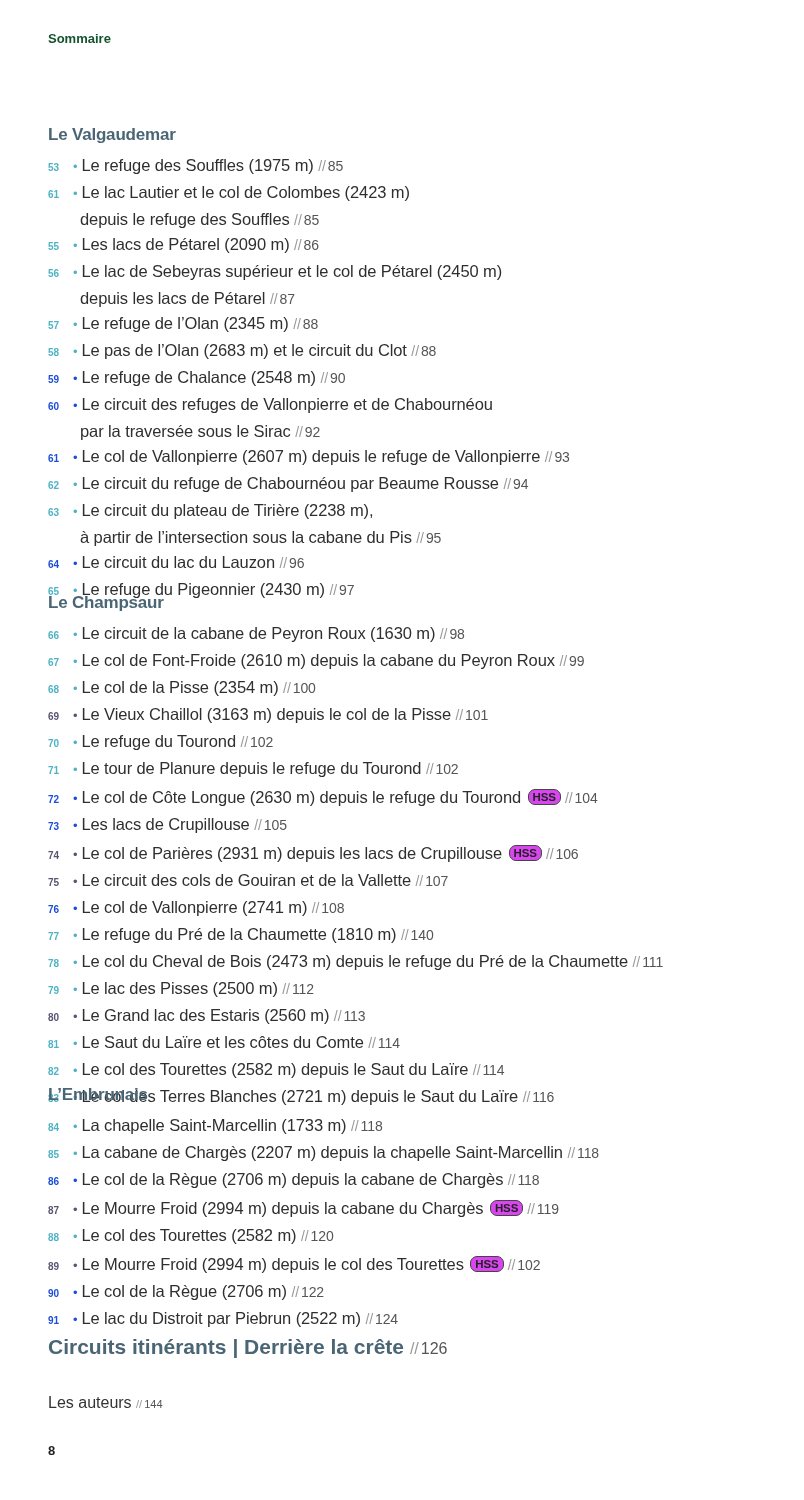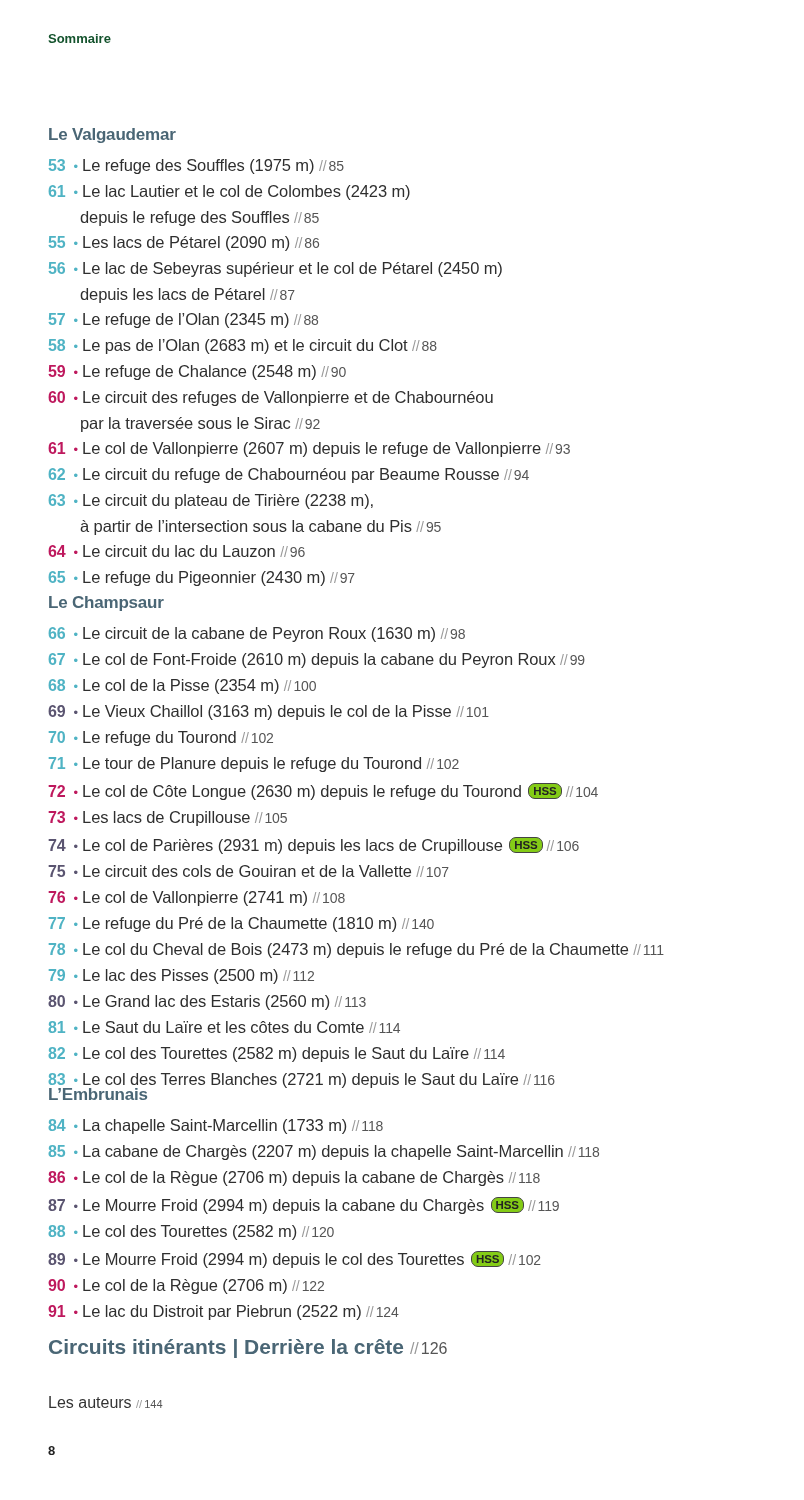--- a/index.html
+++ b/index.html
@@ -15,31 +15,31 @@
   .section { position: absolute; left: 48px; }
   .section-title {
     font-size: 17px; font-weight: bold; color: #4a6675;
     margin: 0 0 5px 0; line-height: 26px; letter-spacing: -0.2px;
   }
   .entry {
     font-size: 16.5px; line-height: 24px; color: #2f2f2f;
     white-space: nowrap; letter-spacing: -0.1px;
   }
   .entry .num {
-    font-weight: bold; font-size: 16px; margin-right: 8px;
+    font-weight: bold; font-size: 10px; margin-right: 14px;
   }
   .entry .dot { font-size: 13px; margin-right: 4px; }
   .num.teal, .dot.teal { color: #4fb3c4; }
-  .num.coral, .dot.coral { color: #be185d; }
+  .num.coral, .dot.coral { color: #1d4ed8; }
   .num.plum, .dot.plum { color: #5a5470; }
   .cont { padding-left: 32px; }
   .page-ref { color: #555; font-size: 14px; }
   .page-ref .sl { color: #999; margin-right: 2px; }
   .hss {
-    display: inline-block; background: #84cc16; color: #222;
+    display: inline-block; background: #d946ef; color: #222;
     border: 1.5px solid #444; border-radius: 7px;
     font-size: 11.5px; font-weight: bold; line-height: 14px;
     padding: 0 4px; margin: 6px 4px 0 2px; vertical-align: 2px;
   }
   .final-title {
     position: absolute; left: 48px; top: 1335px;
     font-size: 21px; font-weight: bold; color: #4a6675; white-space: nowrap;
   }
   .final-title .page-ref { font-weight: normal; font-size: 16px; }
   .authors {

